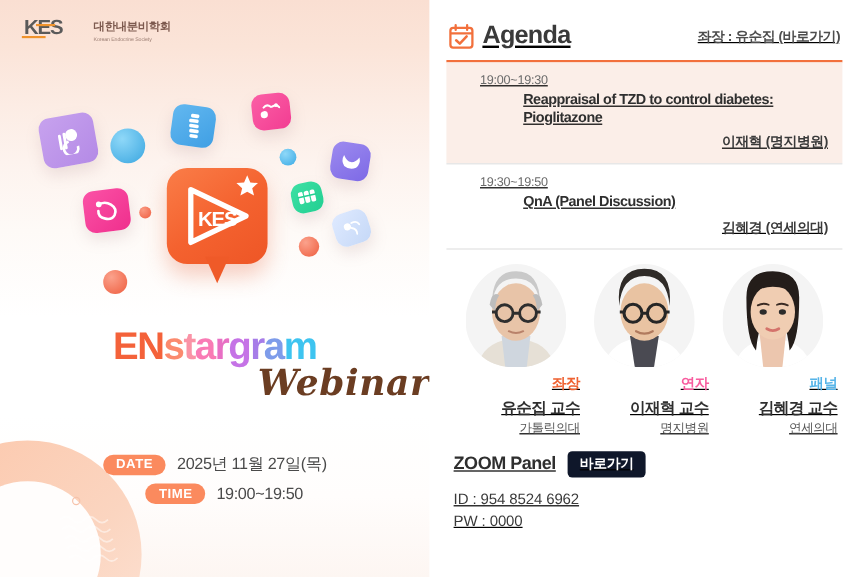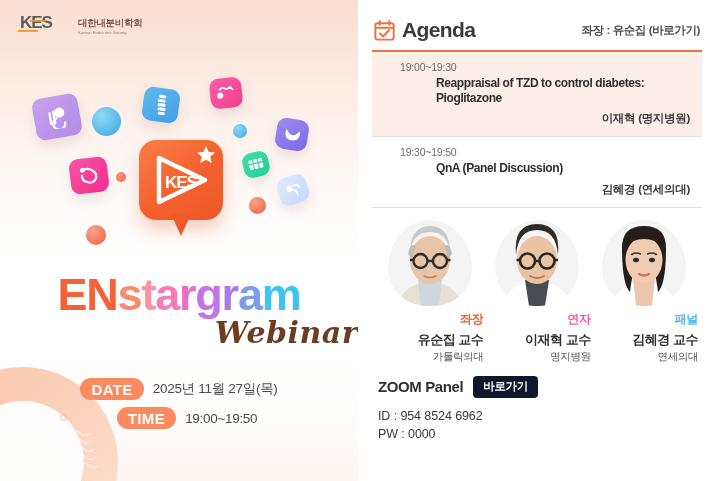--- a/index.html
+++ b/index.html
@@ -2,21 +2,21 @@
 <html><head>
 <meta charset="utf-8">
 <style>
   * { box-sizing: border-box; margin: 0; padding: 0; }
   html, body {
     width: 720px; height: 481px;
     font-family: "Liberation Sans", "DejaVu Sans", sans-serif;
     overflow: hidden;
     background: #ffffff;
   }
-  #page { position: relative; width: 620px; height: 481px; display: flex; }
+  #page { position: relative; width: 620px; height: 481px; display: flex; text-decoration: underline; }
 
   
   .left-panel {
     position: relative;
     width: 358px; height: 481px;
     background: linear-gradient(180deg,
       #fadfd2 0%, #fbe4d8 8%, #fcece4 18%, #fdf3ee 28%,
       #fefaf7 40%, #ffffff 55%, #ffffff 72%, #fffdfc 86%, #fdf6f2 100%);
     overflow: hidden;
     flex: 0 0 358px;
@@ -73,21 +73,21 @@
     border-left: 10px solid transparent;
     border-right: 10px solid transparent;
     border-top: 22px solid #ef5a28;
   }
   .bubble-play { position: absolute; left: 12px; top: 12px; }
   .bubble-star { position: absolute; right: 7px; top: 5px; }
 
   
   .wordmark { position: absolute; left: 0; right: 0; top: 272px; text-align: center; }
   .en-line {
-    font-size: 45px; font-weight: bold; letter-spacing: -1.2px;
+    font-size: 32px; font-weight: bold; letter-spacing: -1.2px;
     line-height: 1; white-space: nowrap;
   }
   .en-en { color: #f4623a; }
   .en-s { color: #fb8a6e; }
   .en-t { color: #fa93a6; }
   .en-a { color: #f97bb5; }
   .en-r { color: #e86fc4; }
   .en-g { color: #c573e6; }
   .en-r2 { color: #a67ce8; }
   .en-a2 { color: #7e9cea; }
@@ -98,21 +98,21 @@
     font-size: 30px; color: #6b3d22;
     margin-top: -2px; letter-spacing: .5px; text-align: right;
   }
 
   
   .dt-block { position: absolute; left: 0; right: 0; top: 378px; }
   .dt-row { display: flex; align-items: center; justify-content: center; gap: 9px; margin-bottom: 7px; }
   .dt-row.indent { padding-left: 16px; }
   .dt-chip {
     background: #fb8a5e; color: #fff;
-    font-size: 15px; font-weight: bold;
+    font-size: 11px; font-weight: bold;
     padding: 2.5px 11px; border-radius: 11px;
     letter-spacing: .4px;
   }
   .dt-val { font-size: 13.5px; color: #4a4a4a; font-weight: 500; letter-spacing: -.3px; }
 
   
   .right-panel {
     position: relative;
     width: 362px; height: 481px;
     background: #ffffff;

